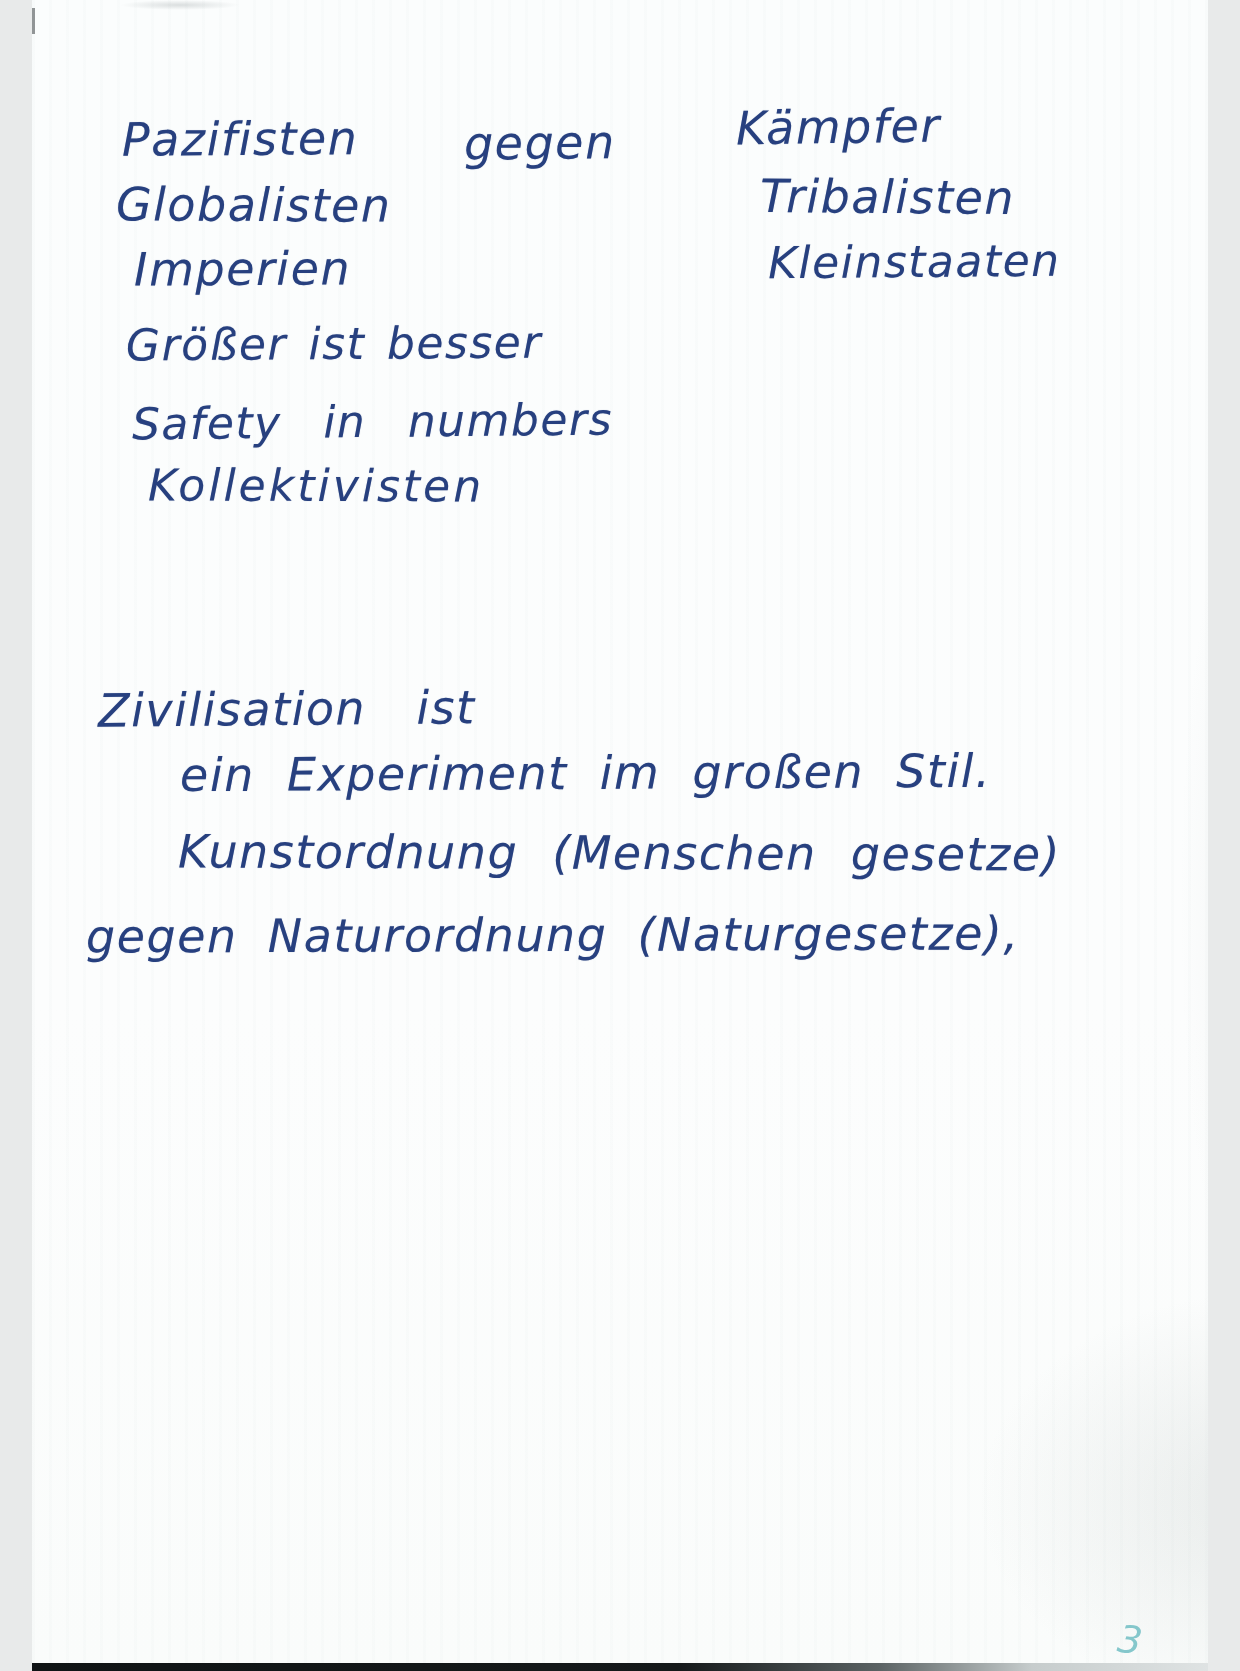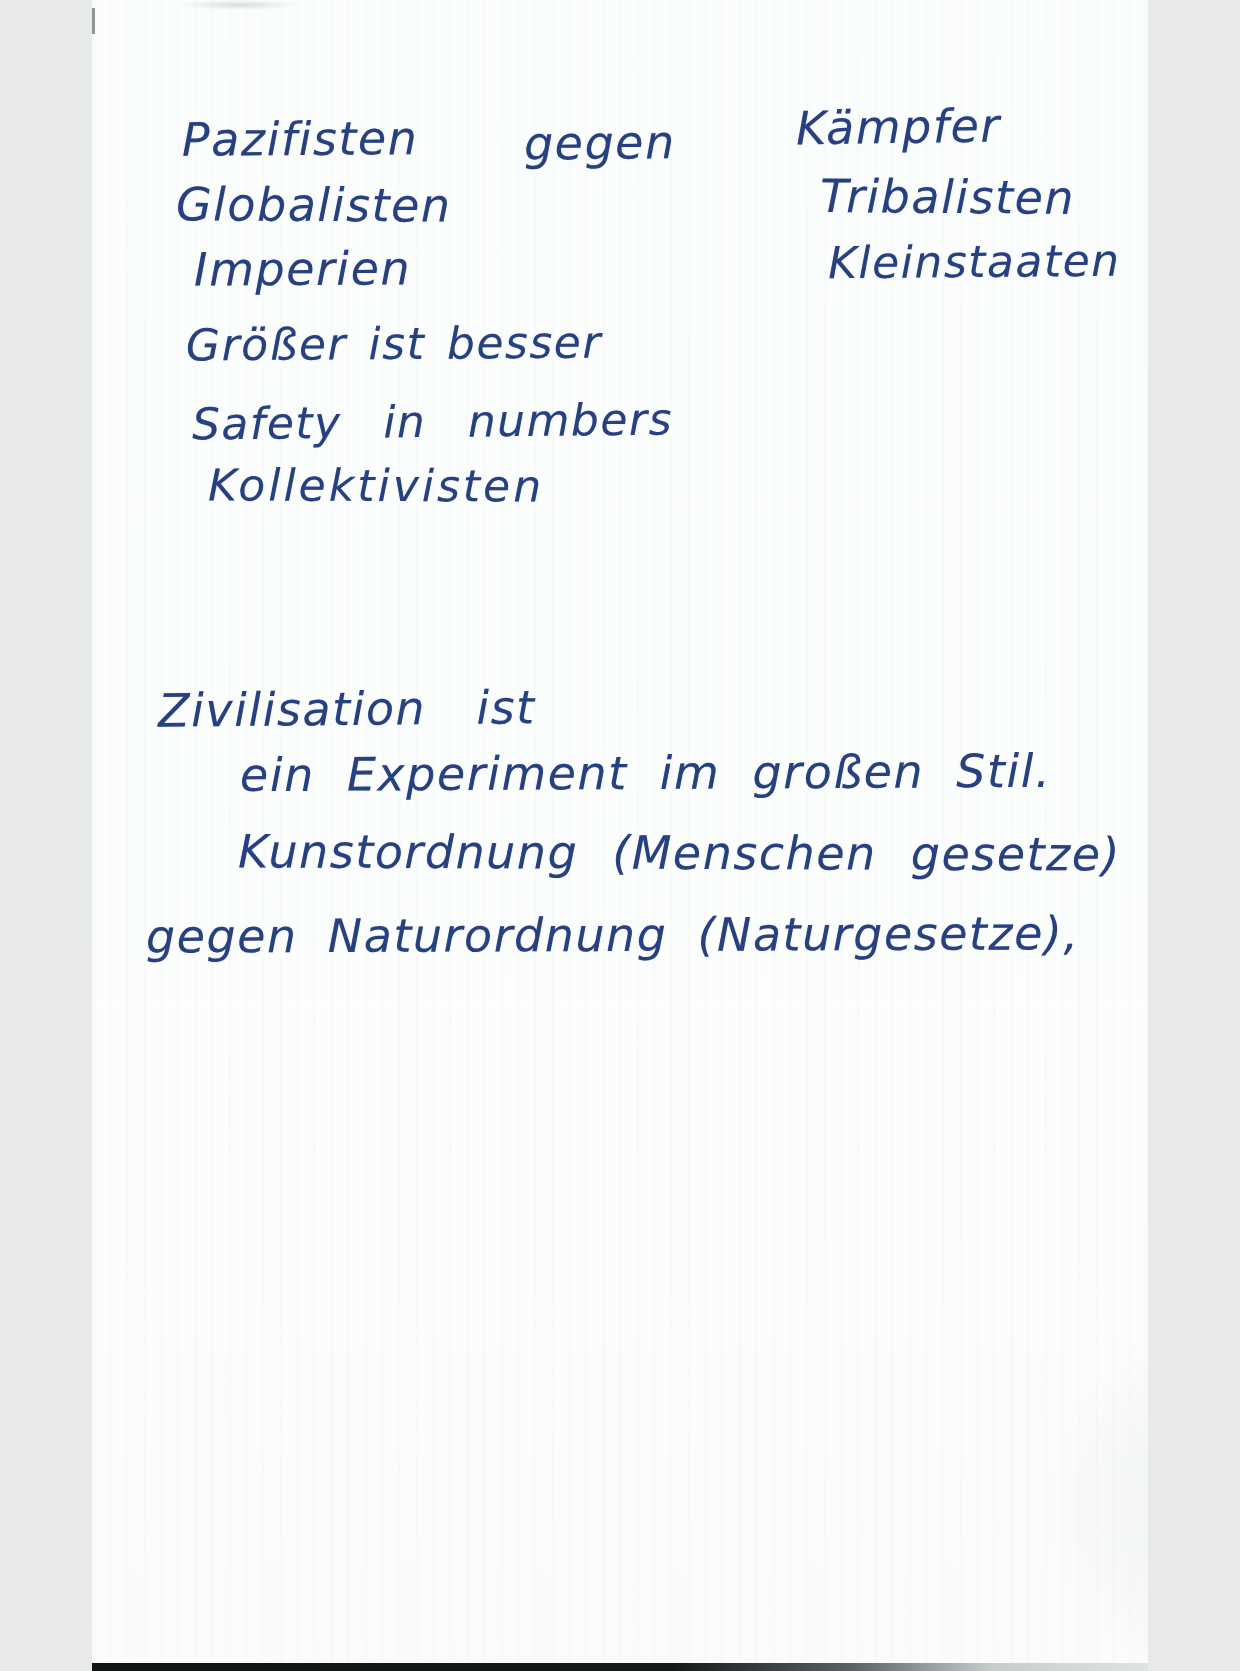--- a/index.html
+++ b/index.html
@@ -1,18 +1,18 @@
 <!DOCTYPE html>
 <html><head>
 <meta charset="utf-8">
 <style>
   html,body{margin:0;padding:0;background:#e8eaea;}
   #page{
     position:relative;
-    width:1056px;height:1671px;
+    width:1176px;height:1671px;
     margin:0 auto;
     background:
       radial-gradient(ellipse 420px 300px at 1240px 1500px, rgba(148,158,156,.18), rgba(148,158,156,0) 70%),
       radial-gradient(ellipse 120px 600px at 1238px 900px, rgba(160,172,170,.12), rgba(160,172,170,0) 75%),
       linear-gradient(180deg, #fbfdfd 0%, #fcfdfd 60%, #fafcfb 100%);
     overflow:hidden;
     font-family:"DejaVu Sans", sans-serif;
   }
   
   #page::before{

